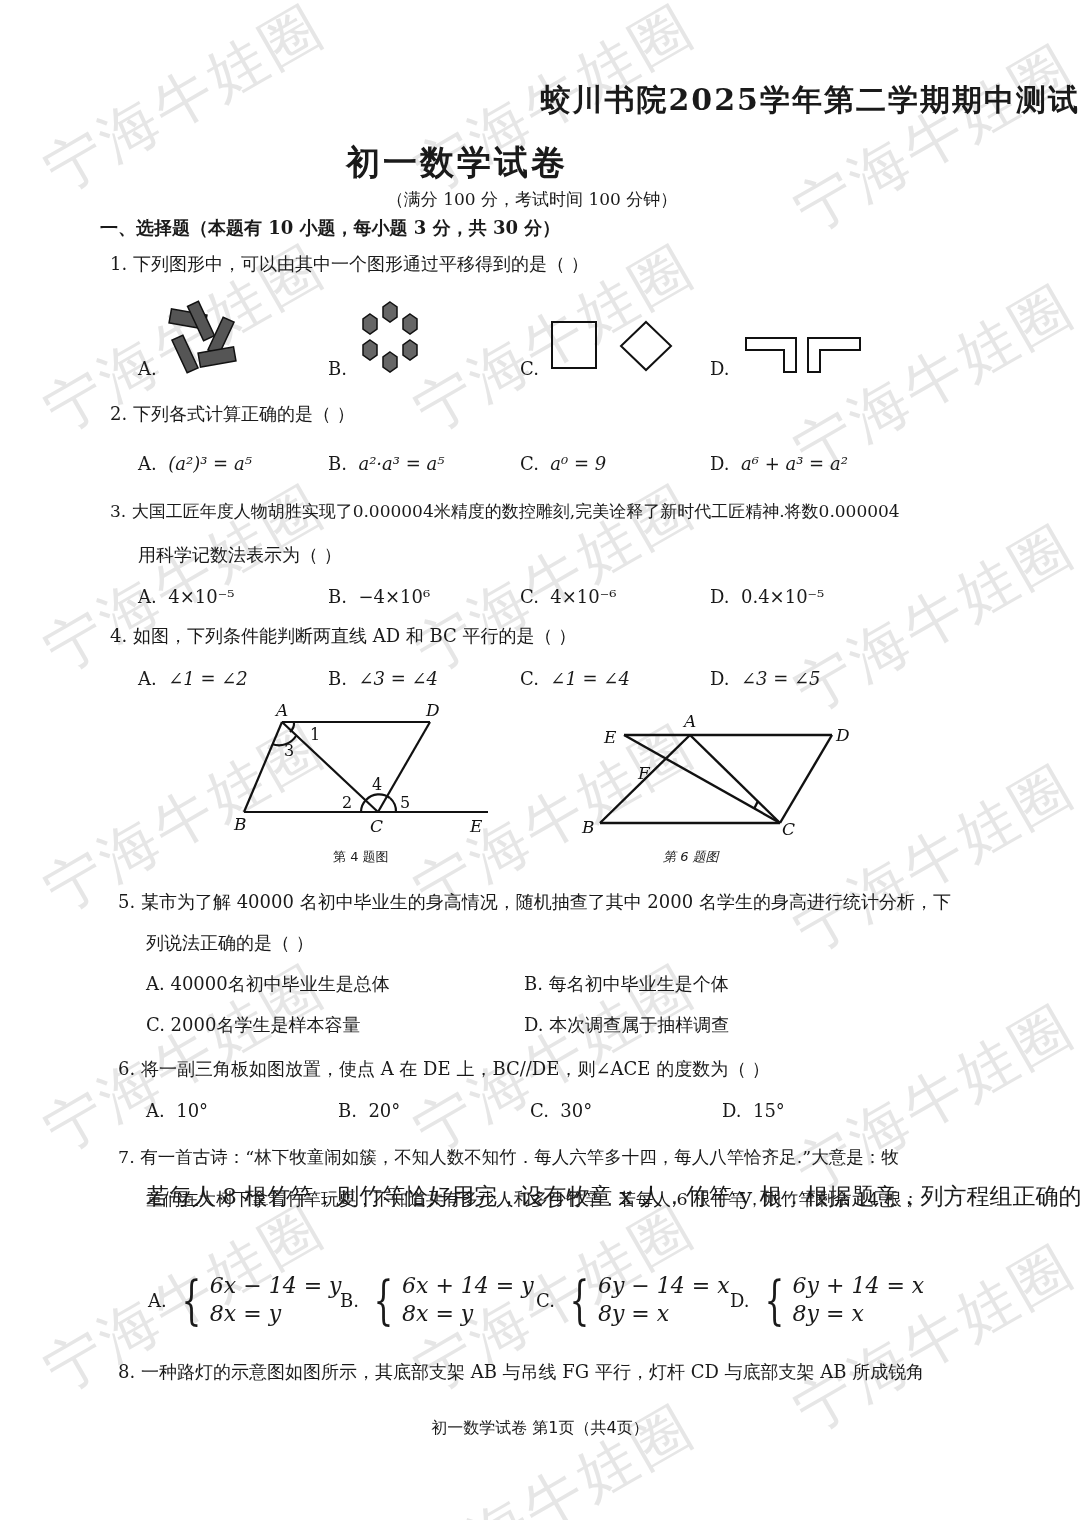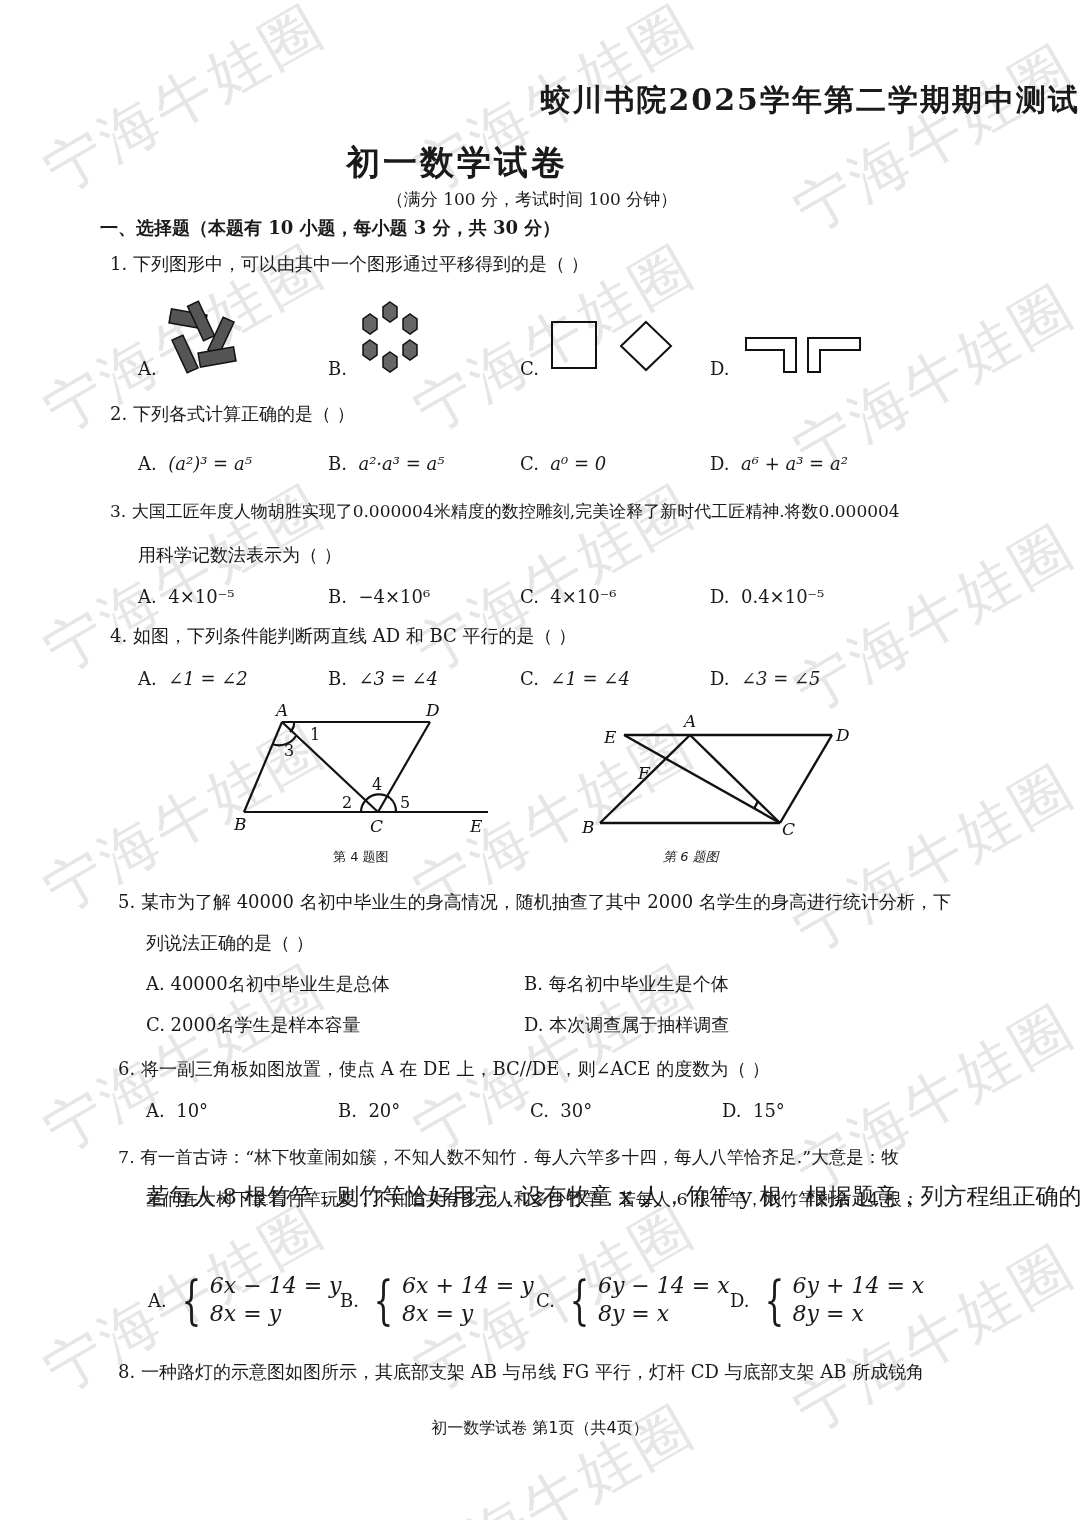--- a/index.html
+++ b/index.html
@@ -85,21 +85,21 @@
   <polygon points="2,2 52,2 52,36 40,36 40,14 2,14" fill="none" stroke="#111" stroke-width="2"></polygon>
   <polygon points="64,2 116,2 116,14 76,14 76,36 64,36" fill="none" stroke="#111" stroke-width="2"></polygon>
 </svg>
 
 <div class="abs q" style="left:110px;top:402px;">
   <span>2.</span>
   <span>下列各式计算正确的是（      ）</span>
 </div>
 <div class="abs opt" style="left:138px;top:453px;"><span>A.</span>&nbsp;&nbsp;<span class="it">(a²)³ = a⁵</span></div>
 <div class="abs opt" style="left:328px;top:453px;"><span>B.</span>&nbsp;&nbsp;<span class="it">a²·a³ = a⁵</span></div>
-<div class="abs opt" style="left:520px;top:453px;"><span>C.</span>&nbsp;&nbsp;<span class="it">a⁰ = 0</span></div>
+<div class="abs opt" style="left:520px;top:453px;"><span>C.</span>&nbsp;&nbsp;<span class="it">a⁰ = 9</span></div>
 <div class="abs opt" style="left:710px;top:453px;"><span>D.</span>&nbsp;&nbsp;<span class="it">a⁶ + a³ = a²</span></div>
 
 <div class="abs q" style="left:110px;top:500px;font-size:17px;">
   <span>3.</span>
   <span>大国工匠年度人物胡胜实现了0.000004米精度的数控雕刻,完美诠释了新时代工匠精神.将数0.000004</span>
 </div>
 <div class="abs q" style="left:138px;top:543px;">用科学记数法表示为（      ）</div>
 <div class="abs opt" style="left:138px;top:586px;"><span>A.</span>&nbsp;&nbsp;<span>4×10⁻⁵</span></div>
 <div class="abs opt" style="left:328px;top:586px;"><span>B.</span>&nbsp;&nbsp;<span>−4×10⁶</span></div>
 <div class="abs opt" style="left:520px;top:586px;"><span>C.</span>&nbsp;&nbsp;<span>4×10⁻⁶</span></div>

